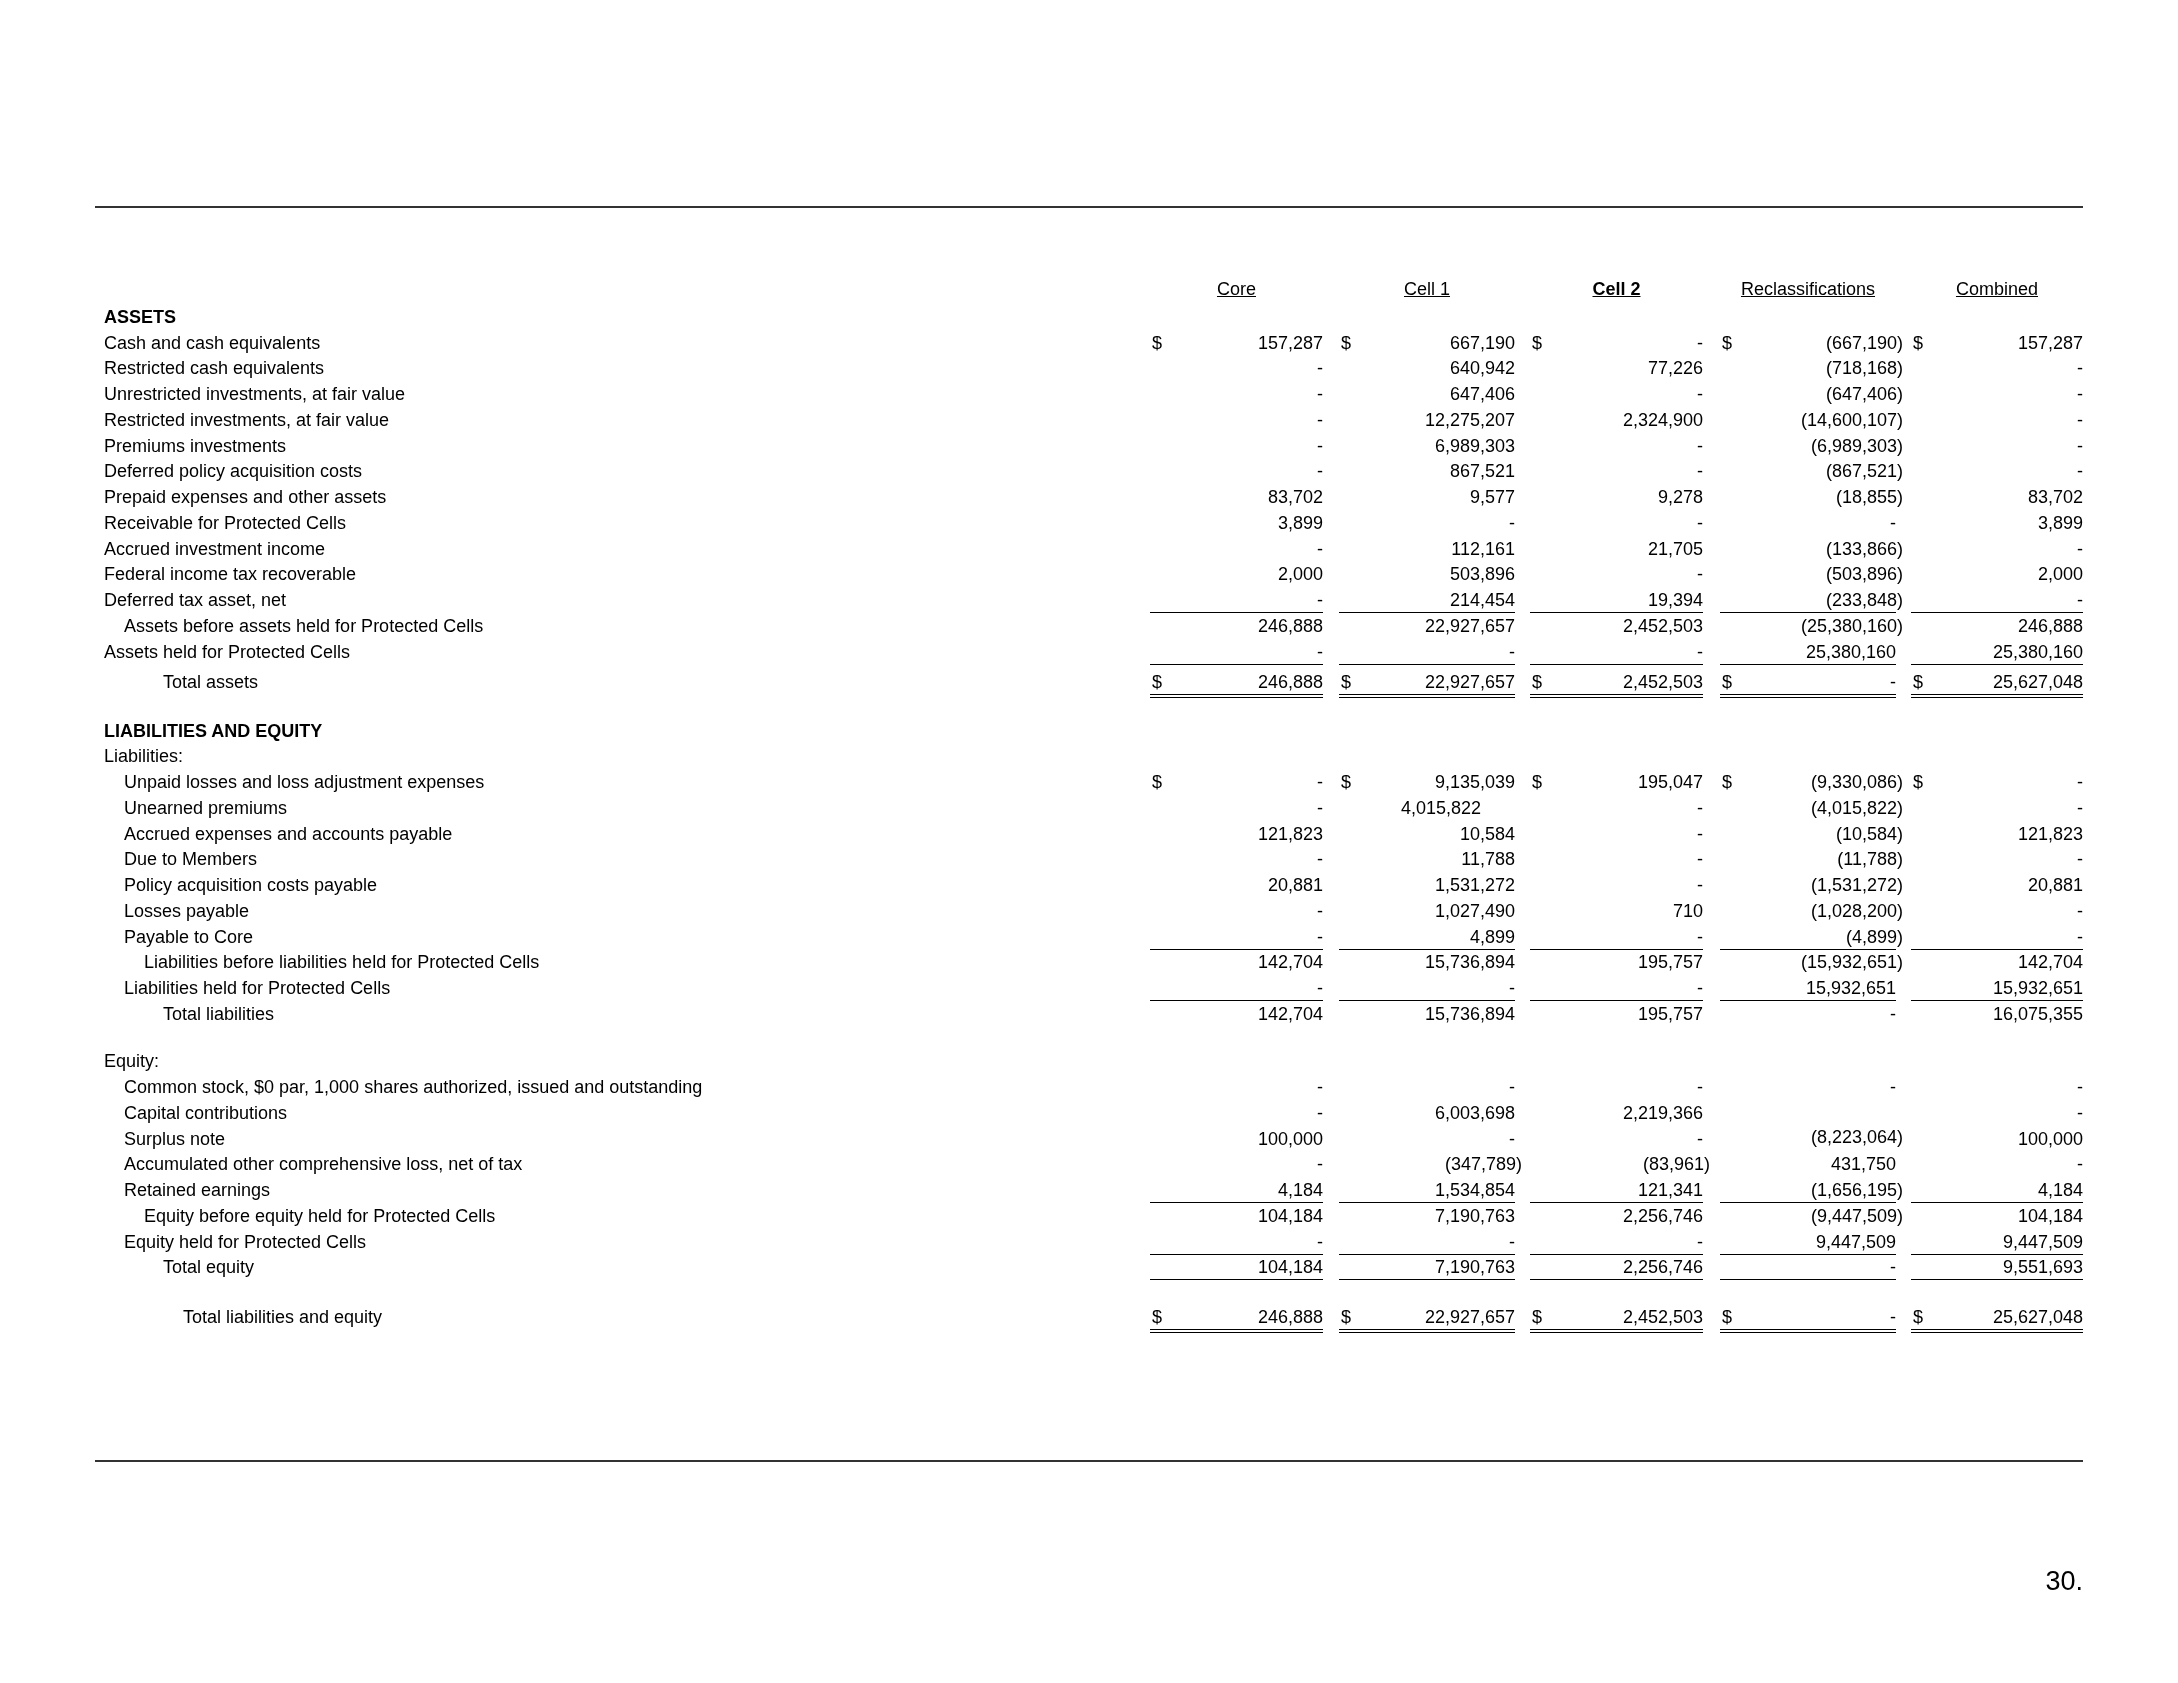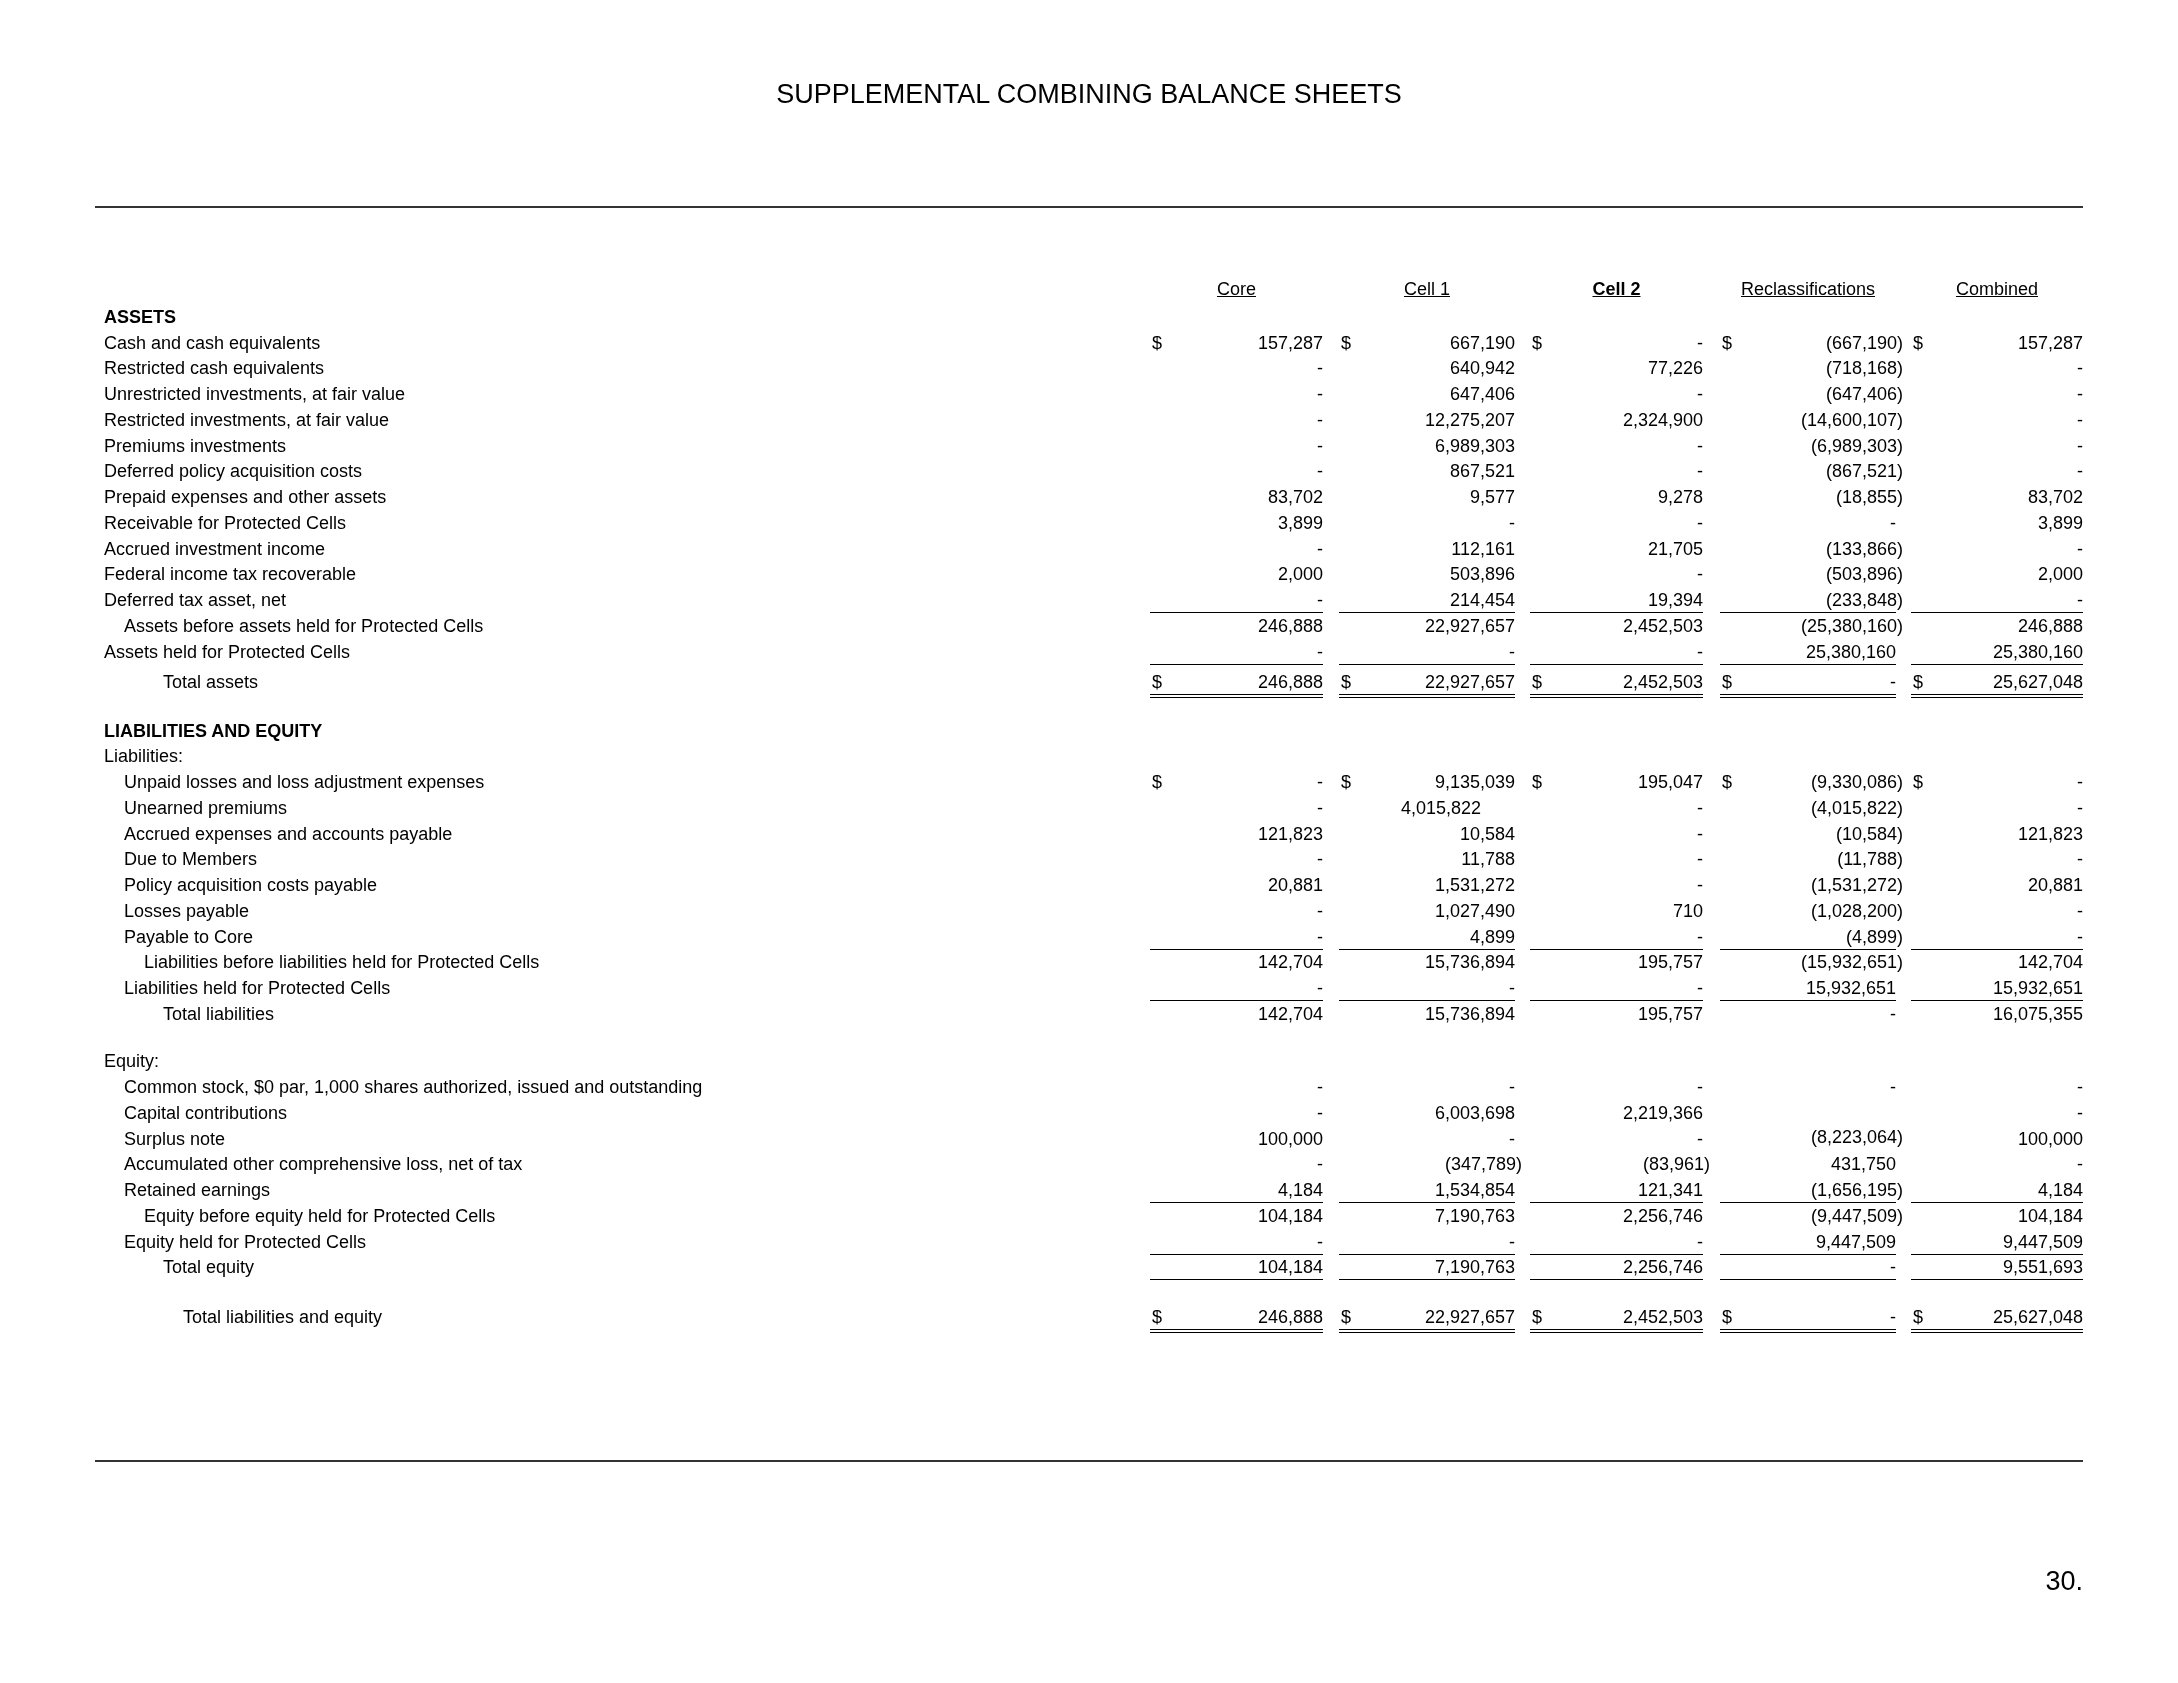--- a/index.html
+++ b/index.html
@@ -21,21 +21,20 @@
   .cell .dollar { position:absolute; left:2px; top:0; }
   .cell .amt { position:absolute; right:0; top:0; white-space:nowrap; }
   .cell .amt.paren { right:-7px; }
   .cell.ul-single { border-bottom:1.5px solid #000; }
   .cell.ul-double { border-bottom:4px double #000; }
 </style>
 </head>
 <body>
 
 <div class="title-block">
-  <div class="title-line">SUPPLEMENTAL COMBINING BALANCE SHEETS</div>
 </div>
 <div class="rule" id="rule-top"></div>
 
 <div id="col-headers">
     <div class="col-header" style="left: 1150px; width: 173px;">Core</div>
     <div class="col-header" style="left: 1339px; width: 176px;">Cell 1</div>
     <div class="col-header" style="left: 1530px; width: 173px; font-weight: bold;">Cell 2</div>
     <div class="col-header" style="left: 1720px; width: 176px;">Reclassifications</div>
     <div class="col-header" style="left: 1911px; width: 172px;">Combined</div>
   </div>

